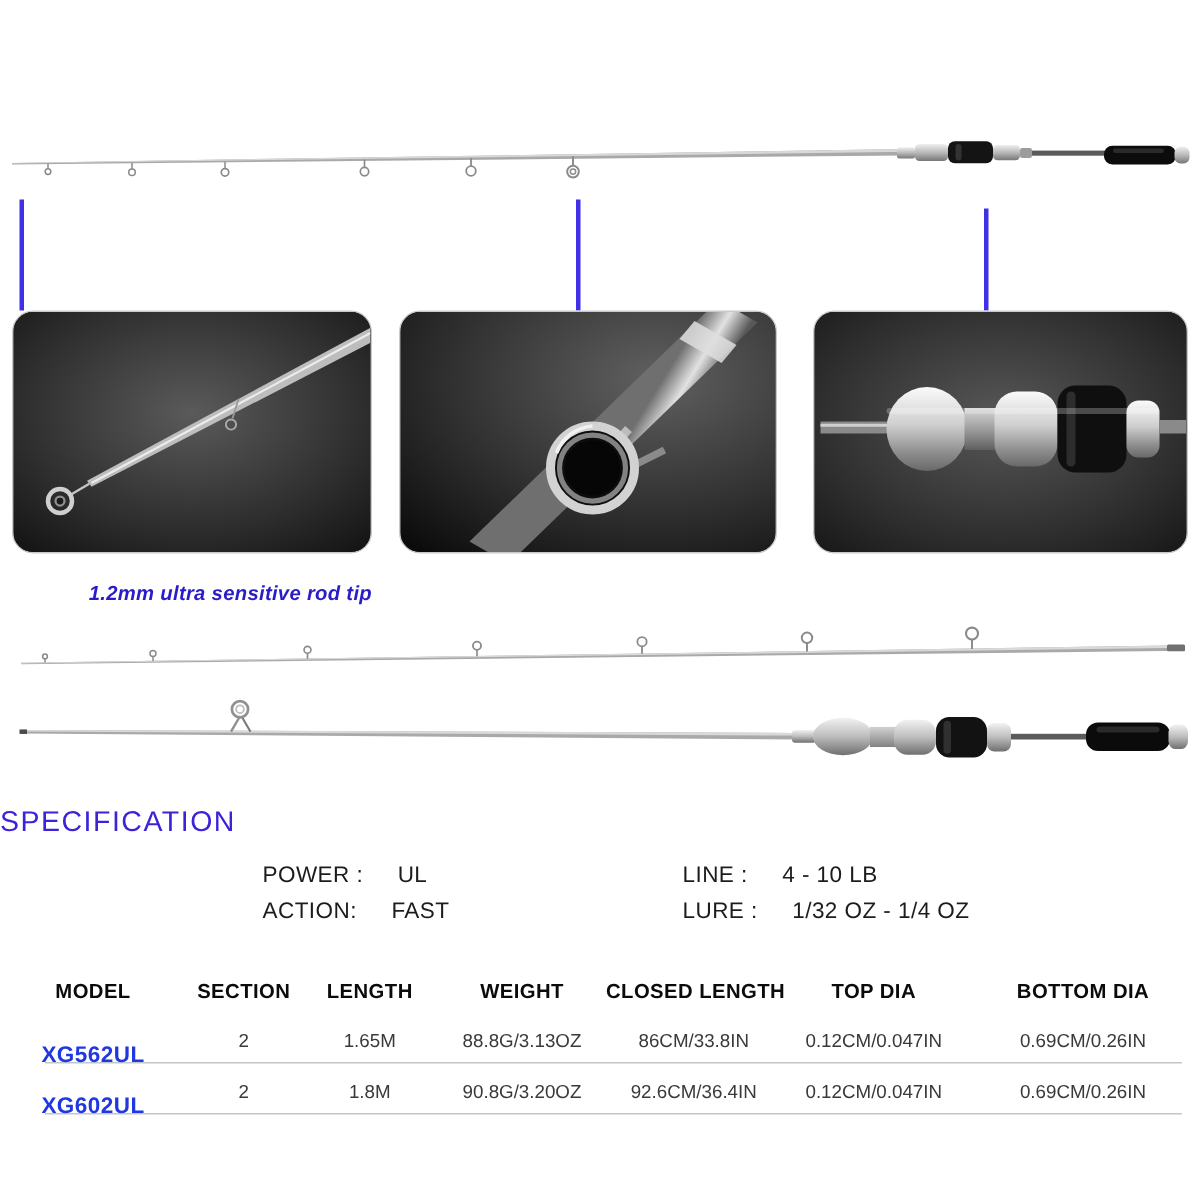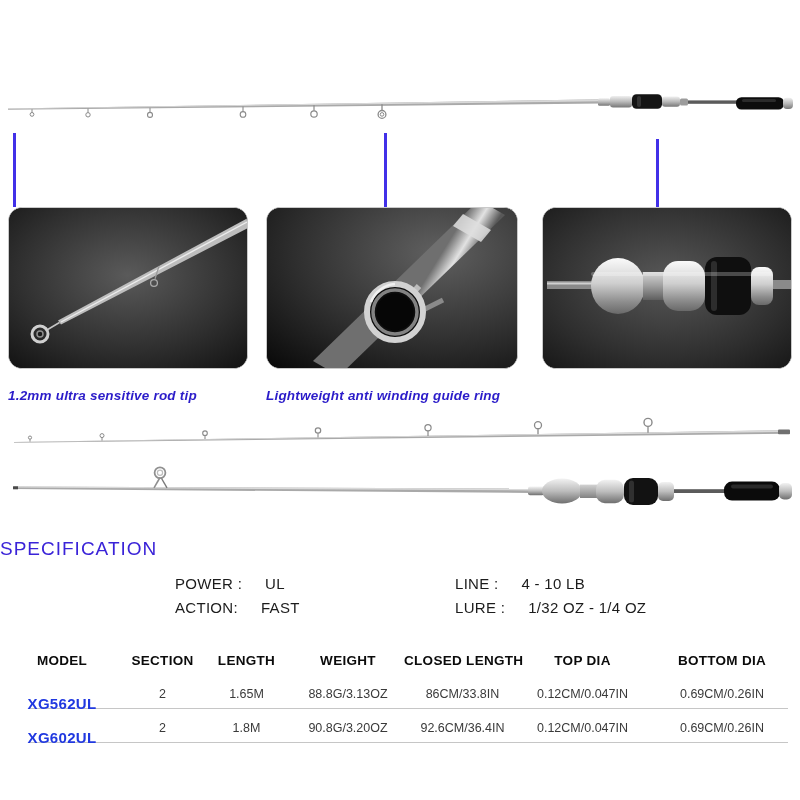--- a/index.html
+++ b/index.html
@@ -10,21 +10,21 @@
 
   
   .connector { position:absolute; width:3px; background:#4130e8; }
 
   
   .card { position:absolute; top:207px; height:162px; border:1px solid #c9c9c9;
           border-radius:14px; overflow:hidden; background:#111; }
   .card svg { display:block; }
 
   
-  .caption { position:absolute; top:388px; text-align:left; font-style:italic;
+  .caption { position:absolute; top:388px; text-align:right; font-style:italic;
              font-weight:600; font-size:13.5px; color:#2b1cc9; letter-spacing:0.2px; }
 
   
   .spec-title { position:absolute; top:538px; left:0; width:800px; text-align:left;
                 font-size:19px; font-weight:500; color:#3a23d8; letter-spacing:1px; }
 
   
   .spec-item { position:absolute; font-size:15px; color:#1c1c1c; letter-spacing:0.3px; }
   .spec-item .val { margin-left:23px; }
 
@@ -172,21 +172,20 @@
         <rect x="162" y="49" width="46" height="58" rx="12" fill="#0f0f0f"></rect>
         <rect x="168" y="53" width="6" height="50" rx="3" fill="#2d2d2d"></rect>
       </g>
       <rect x="208" y="59" width="22" height="38" rx="8" fill="url(#mC)"></rect>
       <rect x="230" y="72" width="18" height="9" fill="#8a8a8a"></rect>
       <rect x="48" y="64" width="182" height="4" rx="2" fill="#ffffff" opacity="0.25"></rect>
     </svg>
   </div>
 
   <div class="caption" style="left:8px;width:240px">1.2mm ultra sensitive rod tip</div>
-  <div class="caption" style="left:266px;width:252px">Lightweight anti winding guide ring</div>
 
   <svg class="abs" style="left:0;top:415px" width="800" height="45" viewBox="0 0 800 45">
     <polygon points="14,26.9 790,15.2 790,18.8 14,27.8" fill="#a9a9a9"></polygon>
     <polygon points="14,26.9 790,15.2 790,16.8 14,27.3" fill="#d9d9d9"></polygon>
     <g stroke="#8a8a8a" fill="none">
       <line x1="30" y1="26.6" x2="30" y2="24.2" stroke-width="1"></line>
         <circle cx="30" cy="22.6" r="1.6" stroke-width="1"></circle>
       <line x1="102" y1="25.6" x2="102" y2="22.6" stroke-width="1"></line>
         <circle cx="102" cy="20.6" r="2" stroke-width="1"></circle>
       <line x1="205" y1="24.1" x2="205" y2="20.4" stroke-width="1.1"></line>

